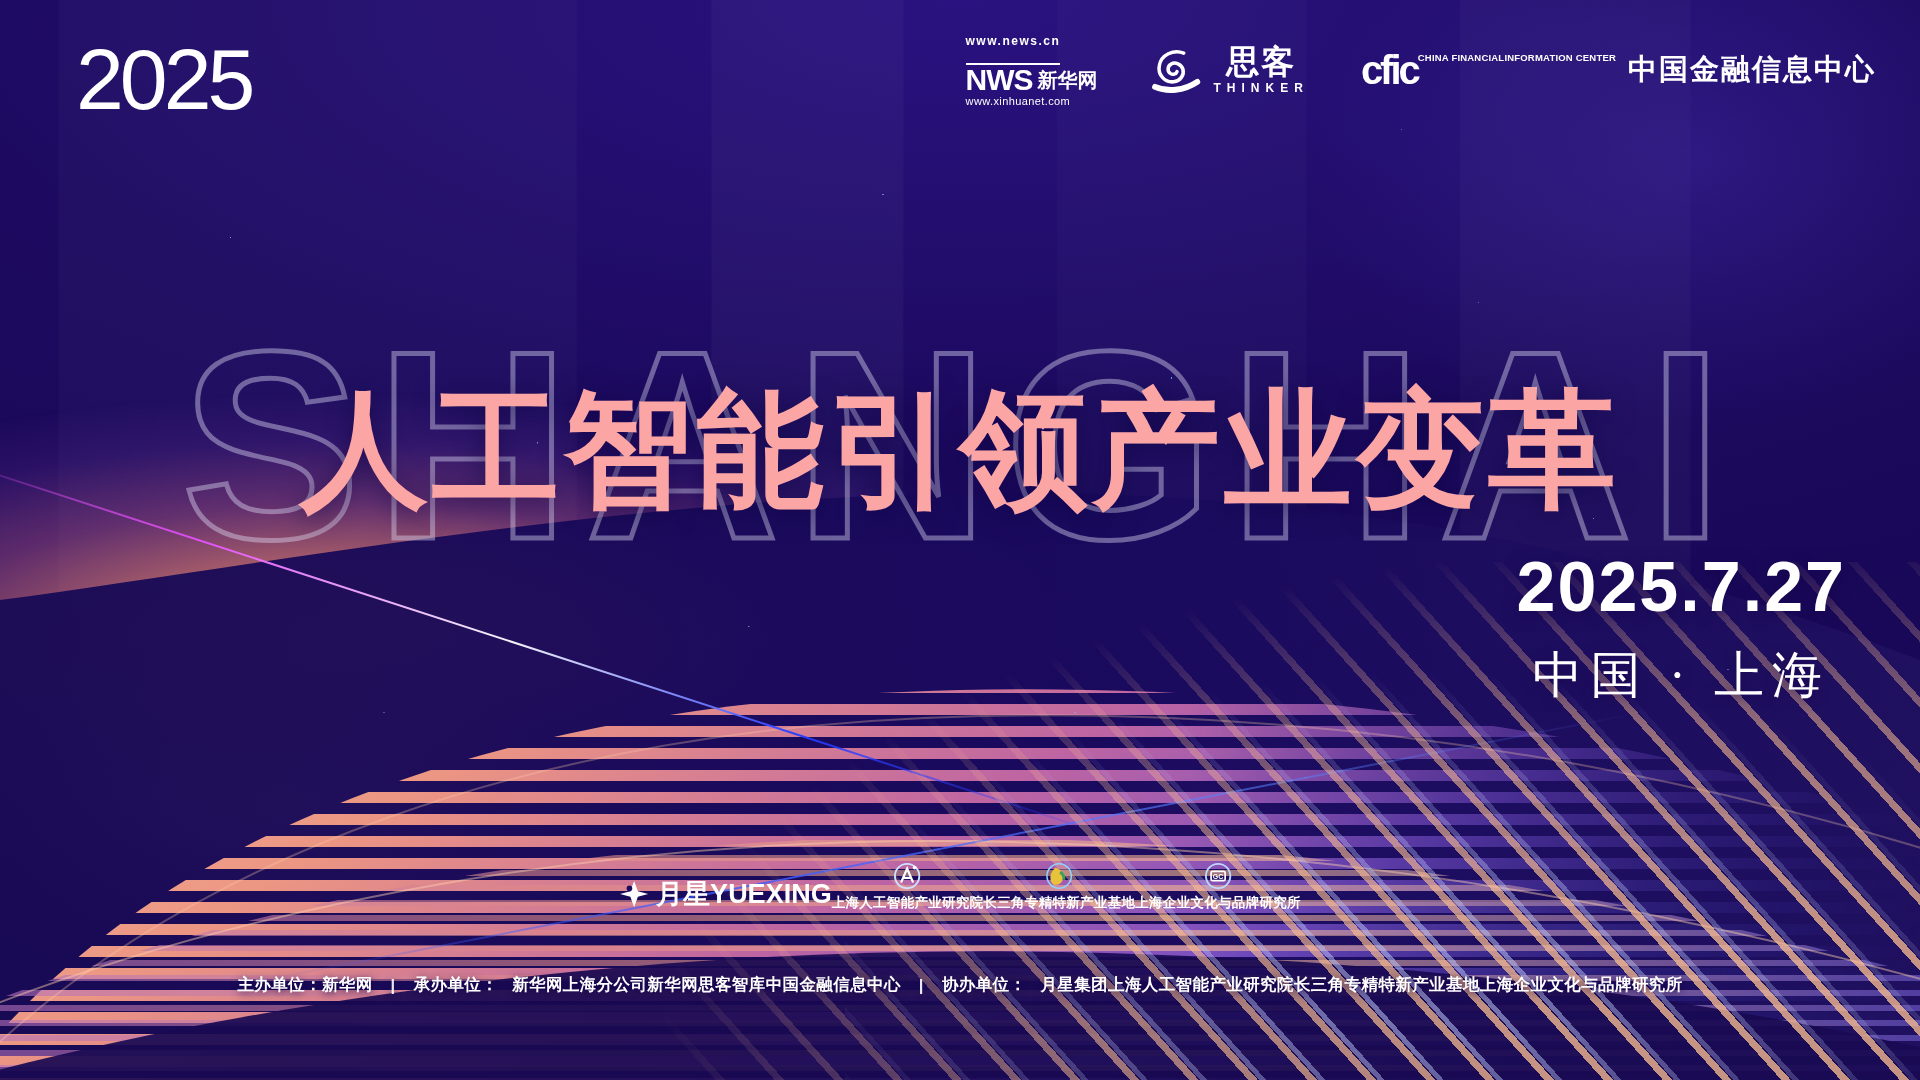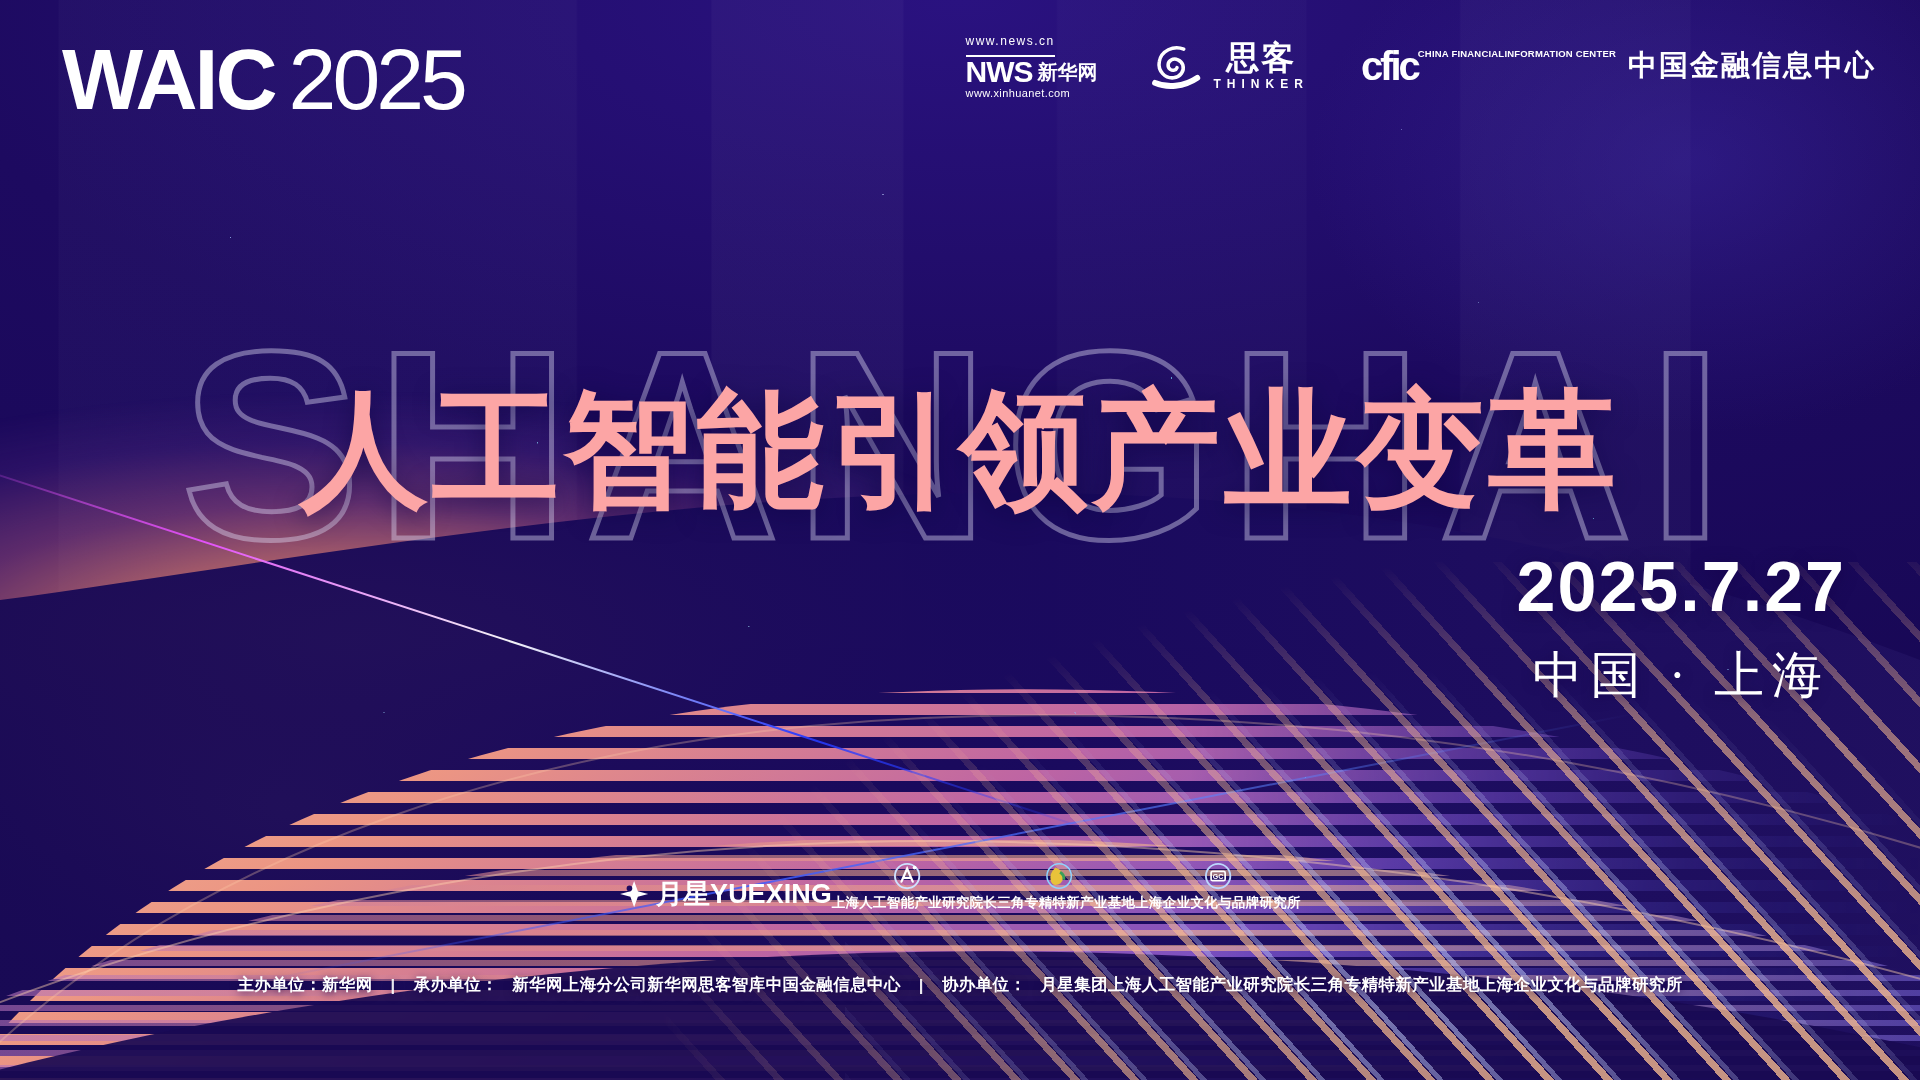--- a/index.html
+++ b/index.html
@@ -153,21 +153,21 @@
   .waic-logo .yr{margin-left:14px;letter-spacing:-4px;font-weight:400;}
 
   .partner-logos{
     position:absolute;right:44px;top:34px;
     display:flex;align-items:center;gap:52px;
   }
   .plogo{display:flex;align-items:center;color:#fff;}
 
   
   .xh{flex-direction:column;align-items:flex-start;gap:1px;}
-  .xh .url-top{font-size:12px;letter-spacing:1.5px;font-weight:400;border-bottom:2px solid #fff;padding-bottom:7px;}
+  .xh .url-top{font-size:12px;letter-spacing:1.5px;font-weight:700;border-bottom:2px solid #fff;padding-bottom:15px;}
   .xh .mid{display:flex;align-items:center;gap:5px;margin-top:2px;}
   .xh .nws{font-size:30px;font-weight:800;line-height:.82;letter-spacing:-1px;}
   .xh .cn{font-size:20px;font-weight:700;line-height:1;letter-spacing:0;}
   .xh .url-bot{font-size:11px;letter-spacing:.4px;margin-top:1px;}
 
   
   .tk{align-items:center;gap:10px;}
   .tk .swirl{width:54px;height:54px;}
   .tk .tk-txt{display:flex;flex-direction:column;align-items:center;}
   .tk .tk-cn{font-size:33px;font-weight:700;line-height:1;letter-spacing:2px;}
@@ -315,21 +315,20 @@
   <div class="laser l2"></div>
 
   <div class="diag"></div>
   <div class="diag2"></div>
 
   <div class="shanghai-word">SHANGHAI</div>
 
   <div class="header">
 
     <div class="waic-logo">
-      <span class="waic">WAIC</span>
       <span class="yr">2025</span>
     </div>
 
     <div class="partner-logos">
 
       <div class="plogo xh">
         <div class="url-top">www.news.cn</div>
         <div class="mid">
           <div class="nws">NWS</div>
           <div class="cn">新华网</div>

